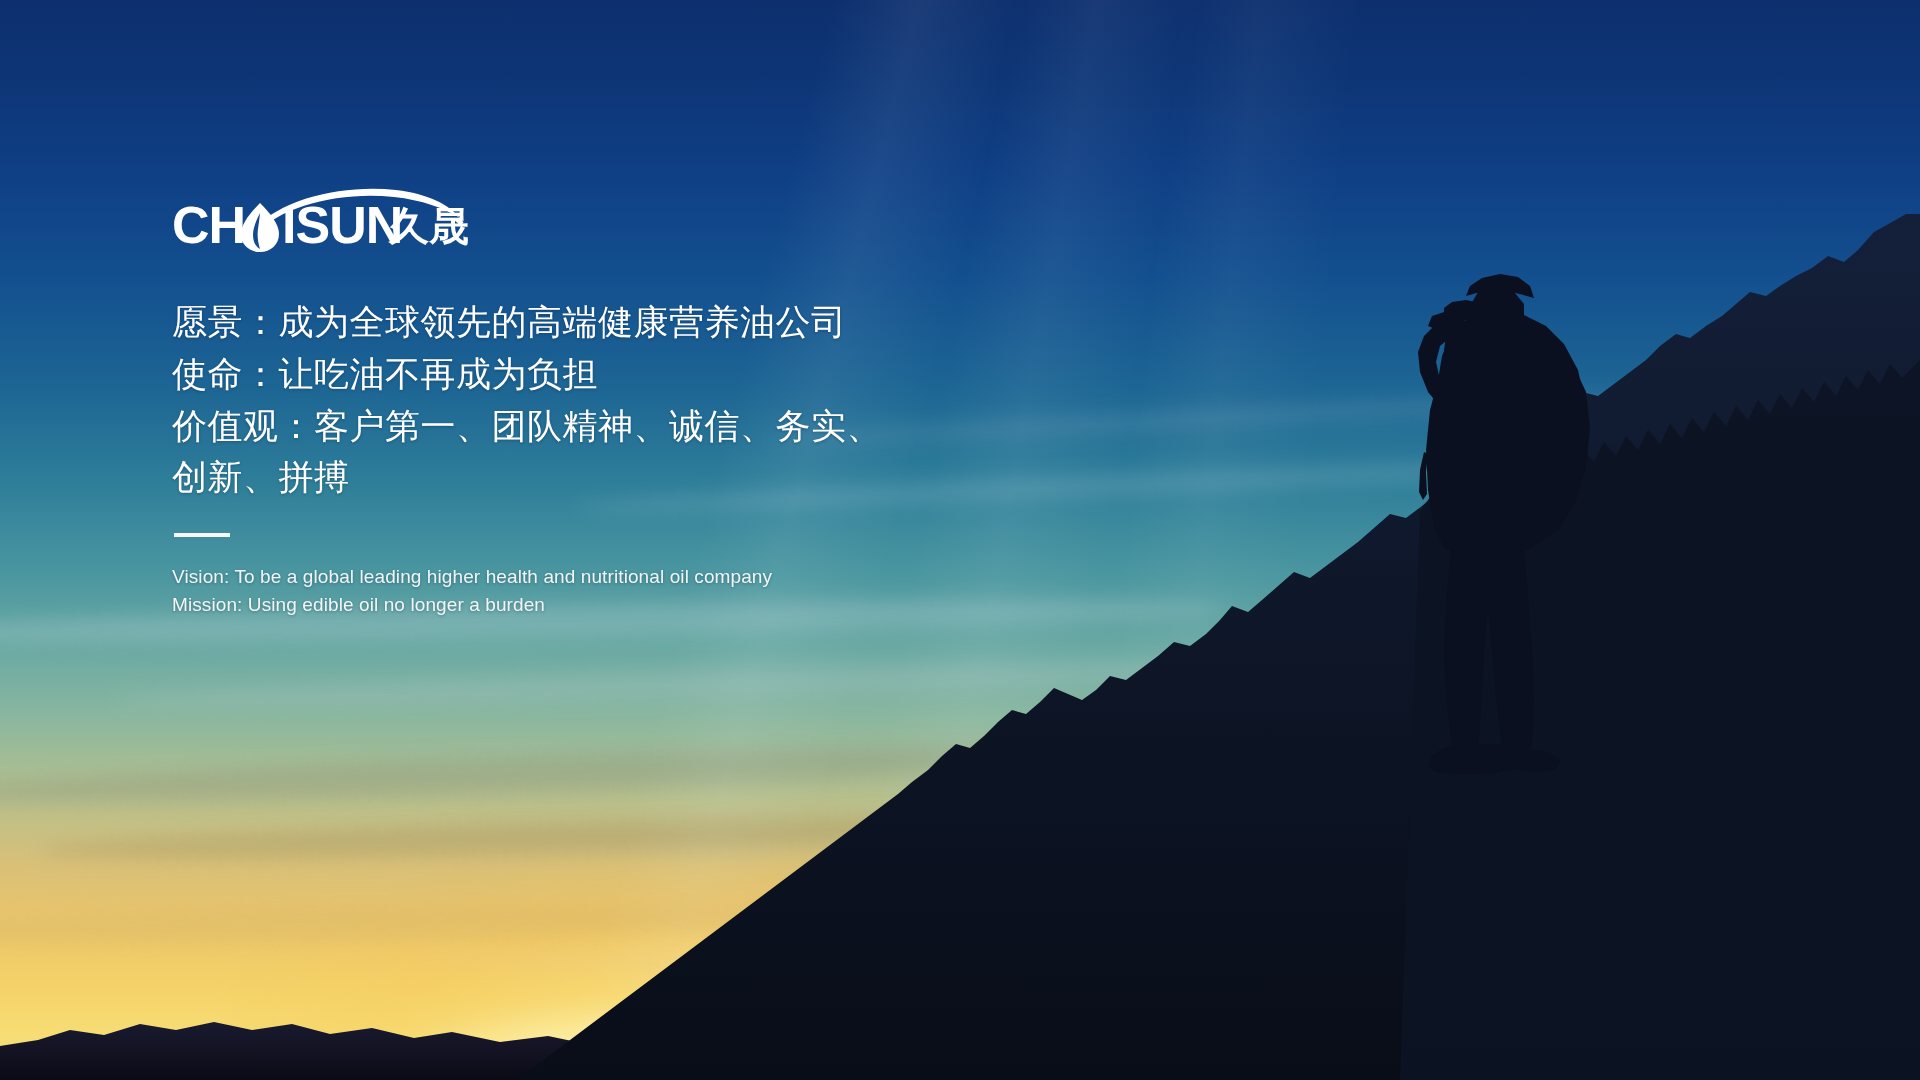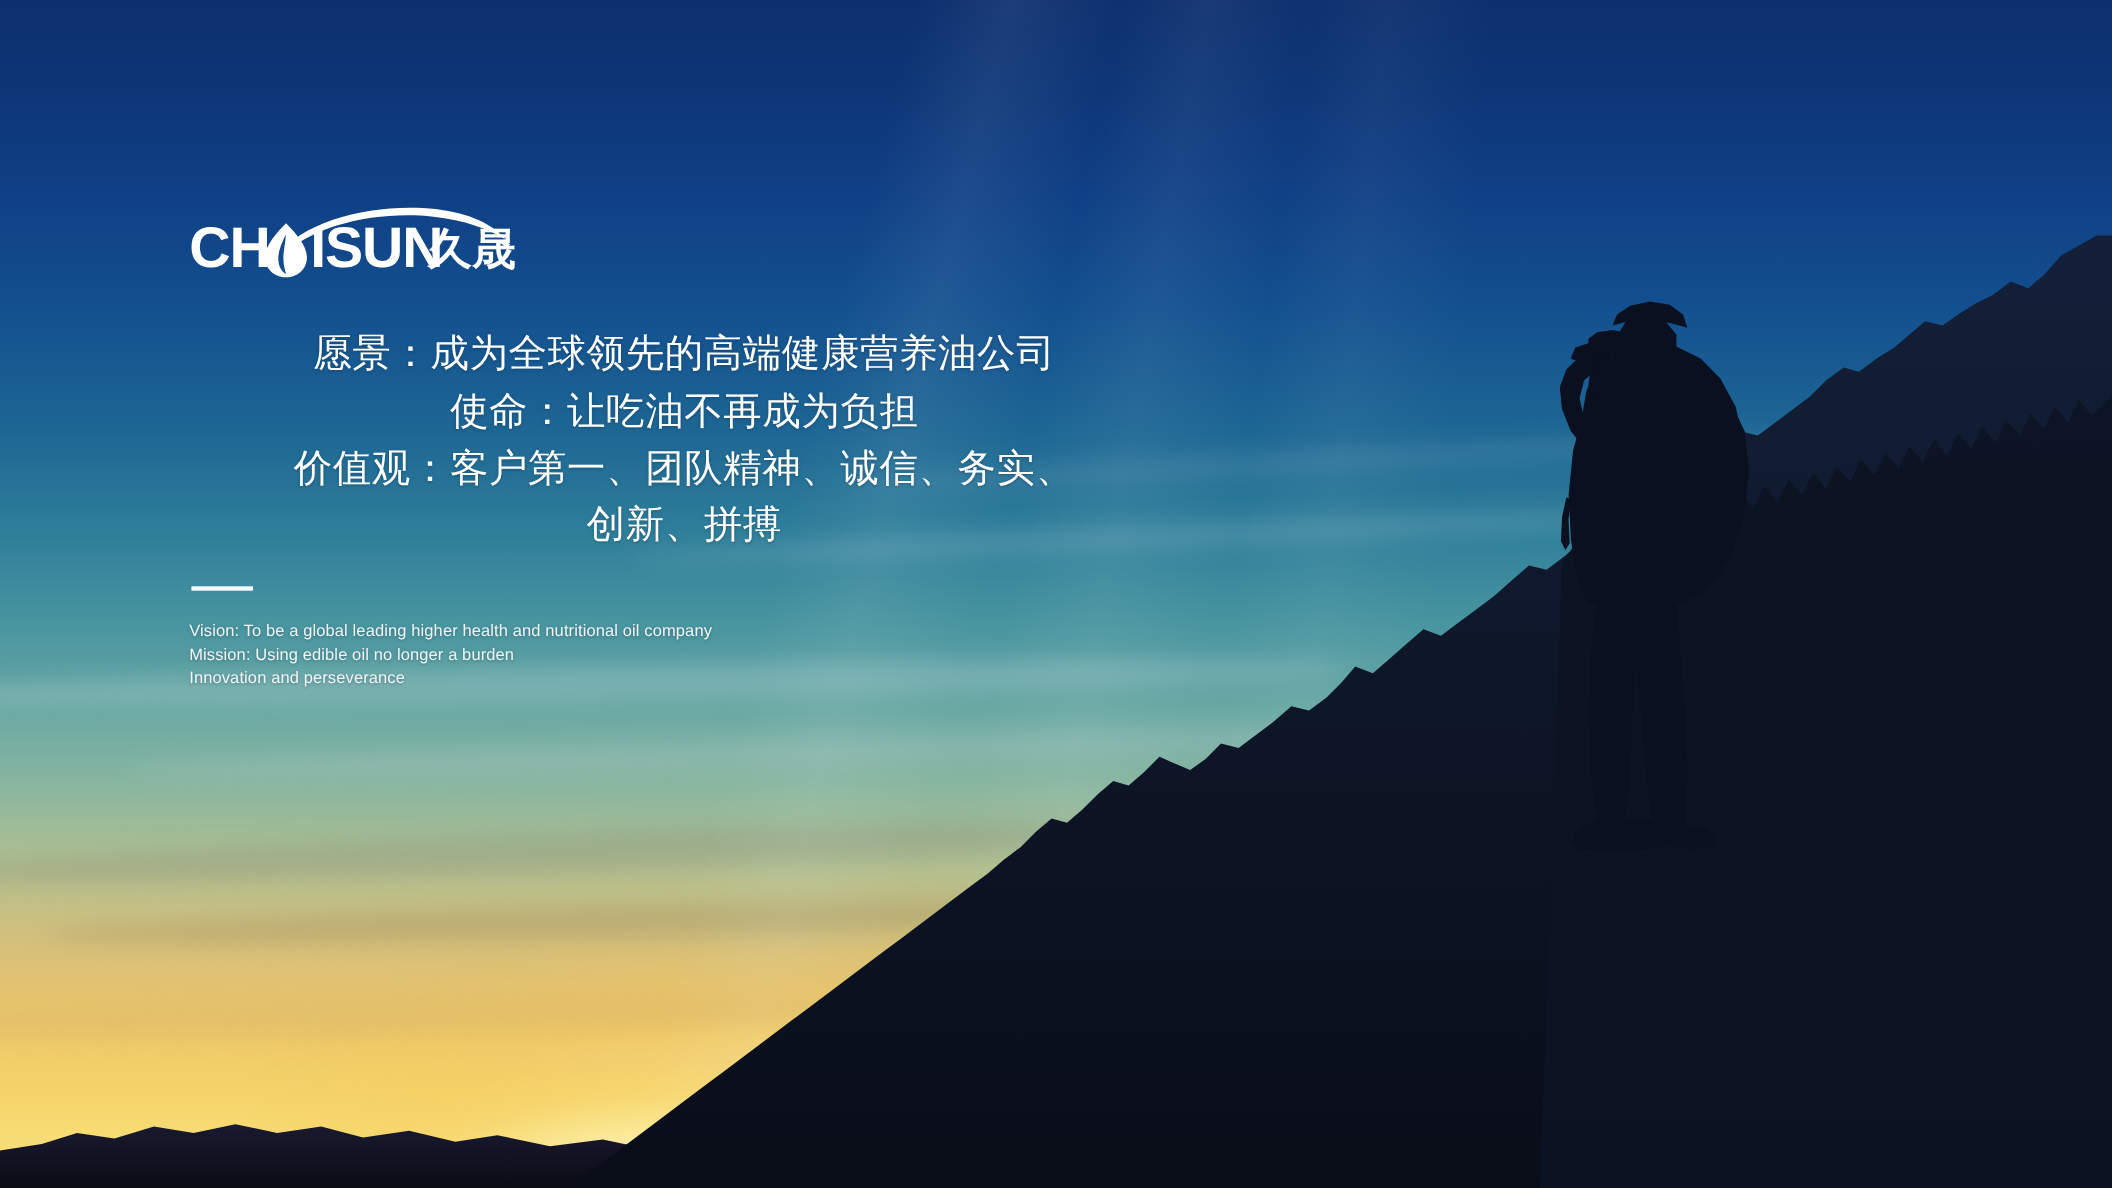--- a/index.html
+++ b/index.html
@@ -112,35 +112,35 @@
   
   .cn-block {
     color: #ffffff;
     font-size: 35px;
     line-height: 1.48;
     font-weight: 400;
     letter-spacing: 0.5px;
     text-shadow: 0 1px 3px rgba(0,20,45,0.30);
     white-space: nowrap;
   }
-  .cn-line { display: block; text-align: center; }
+  .cn-line { display: block; }
 
   
   .divider {
     width: 56px;
     height: 4px;
     background: #ffffff;
     margin: 30px 0 26px 2px;
     opacity: 0.95;
   }
 
   
   .en-block {
     color: #f2f6f7;
-    font-size: 15px;
+    font-size: 19px;
     line-height: 1.44;
     font-weight: 400;
     letter-spacing: 0.1px;
     text-shadow: 0 1px 3px rgba(0,20,45,0.30);
   }
   .en-line { display: block; white-space: nowrap; }
 </style>
 </head>
 <body>
 
@@ -276,17 +276,16 @@
       <span class="cn-line">使命：让吃油不再成为负担</span>
       <span class="cn-line">价值观：客户第一、团队精神、诚信、务实、</span>
       <span class="cn-line">创新、拼搏</span>
     </div>
 
     <div class="divider"></div>
 
     <div class="en-block">
       <span class="en-line">Vision: To be a global leading higher health and nutritional oil company</span>
       <span class="en-line">Mission: Using edible oil no longer a burden</span>
-      <span class="en-line">Innovation and perseverance</span>
     </div>
 
   </div>
 </div>
 
 </body></html>

